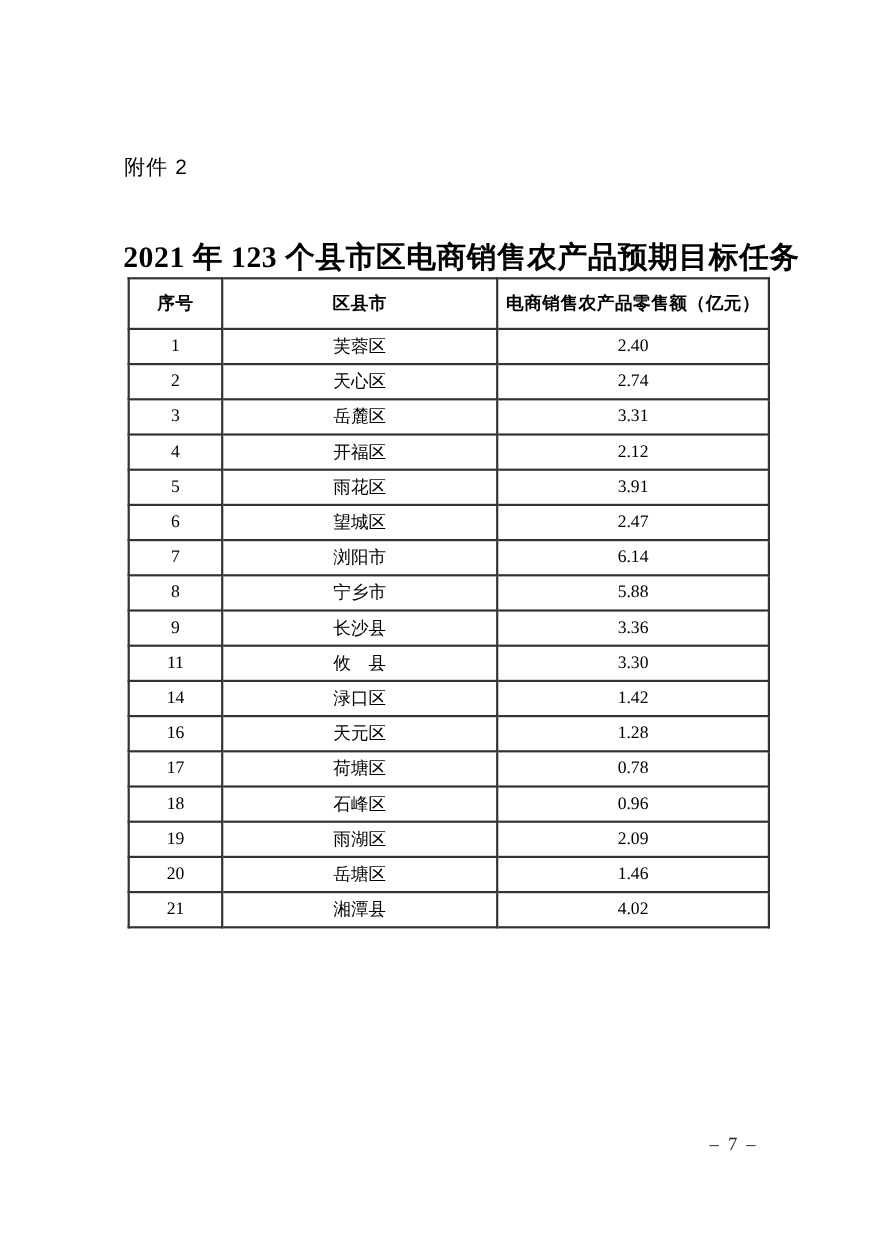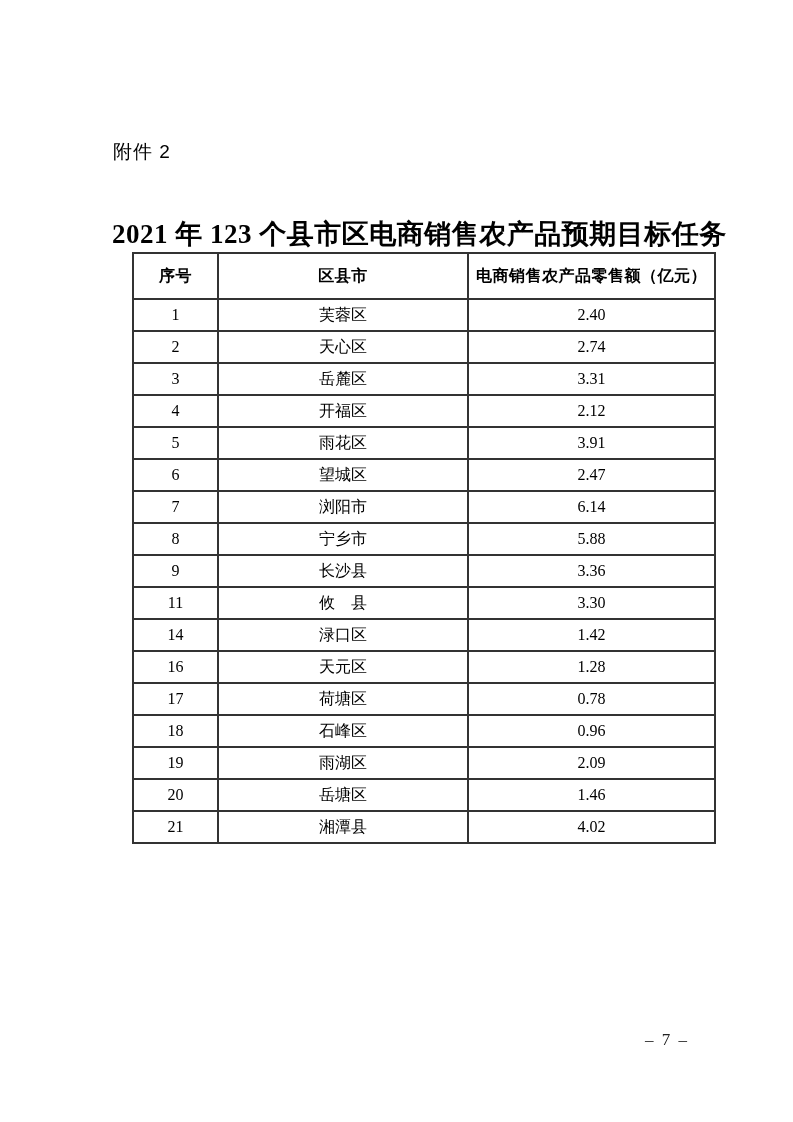--- a/index.html
+++ b/index.html
@@ -33,21 +33,21 @@
     font-family: Liberation Serif, serif;
     font-size: 27px;
     font-weight: bold;
     white-space: nowrap;
     letter-spacing: 0.5px;
     color: #000000;
     margin-top: 40px;
   }
   table.data-table {
     position: absolute;
-    left: 132px;
+    left: 116px;
     top: 252px;
     width: 582px;
     border-collapse: collapse;
     table-layout: fixed;
     padding-left: 26px;
   }
   .data-table th, .data-table td {
     border: 2px solid #333333;
     text-align: center;
     vertical-align: middle;

